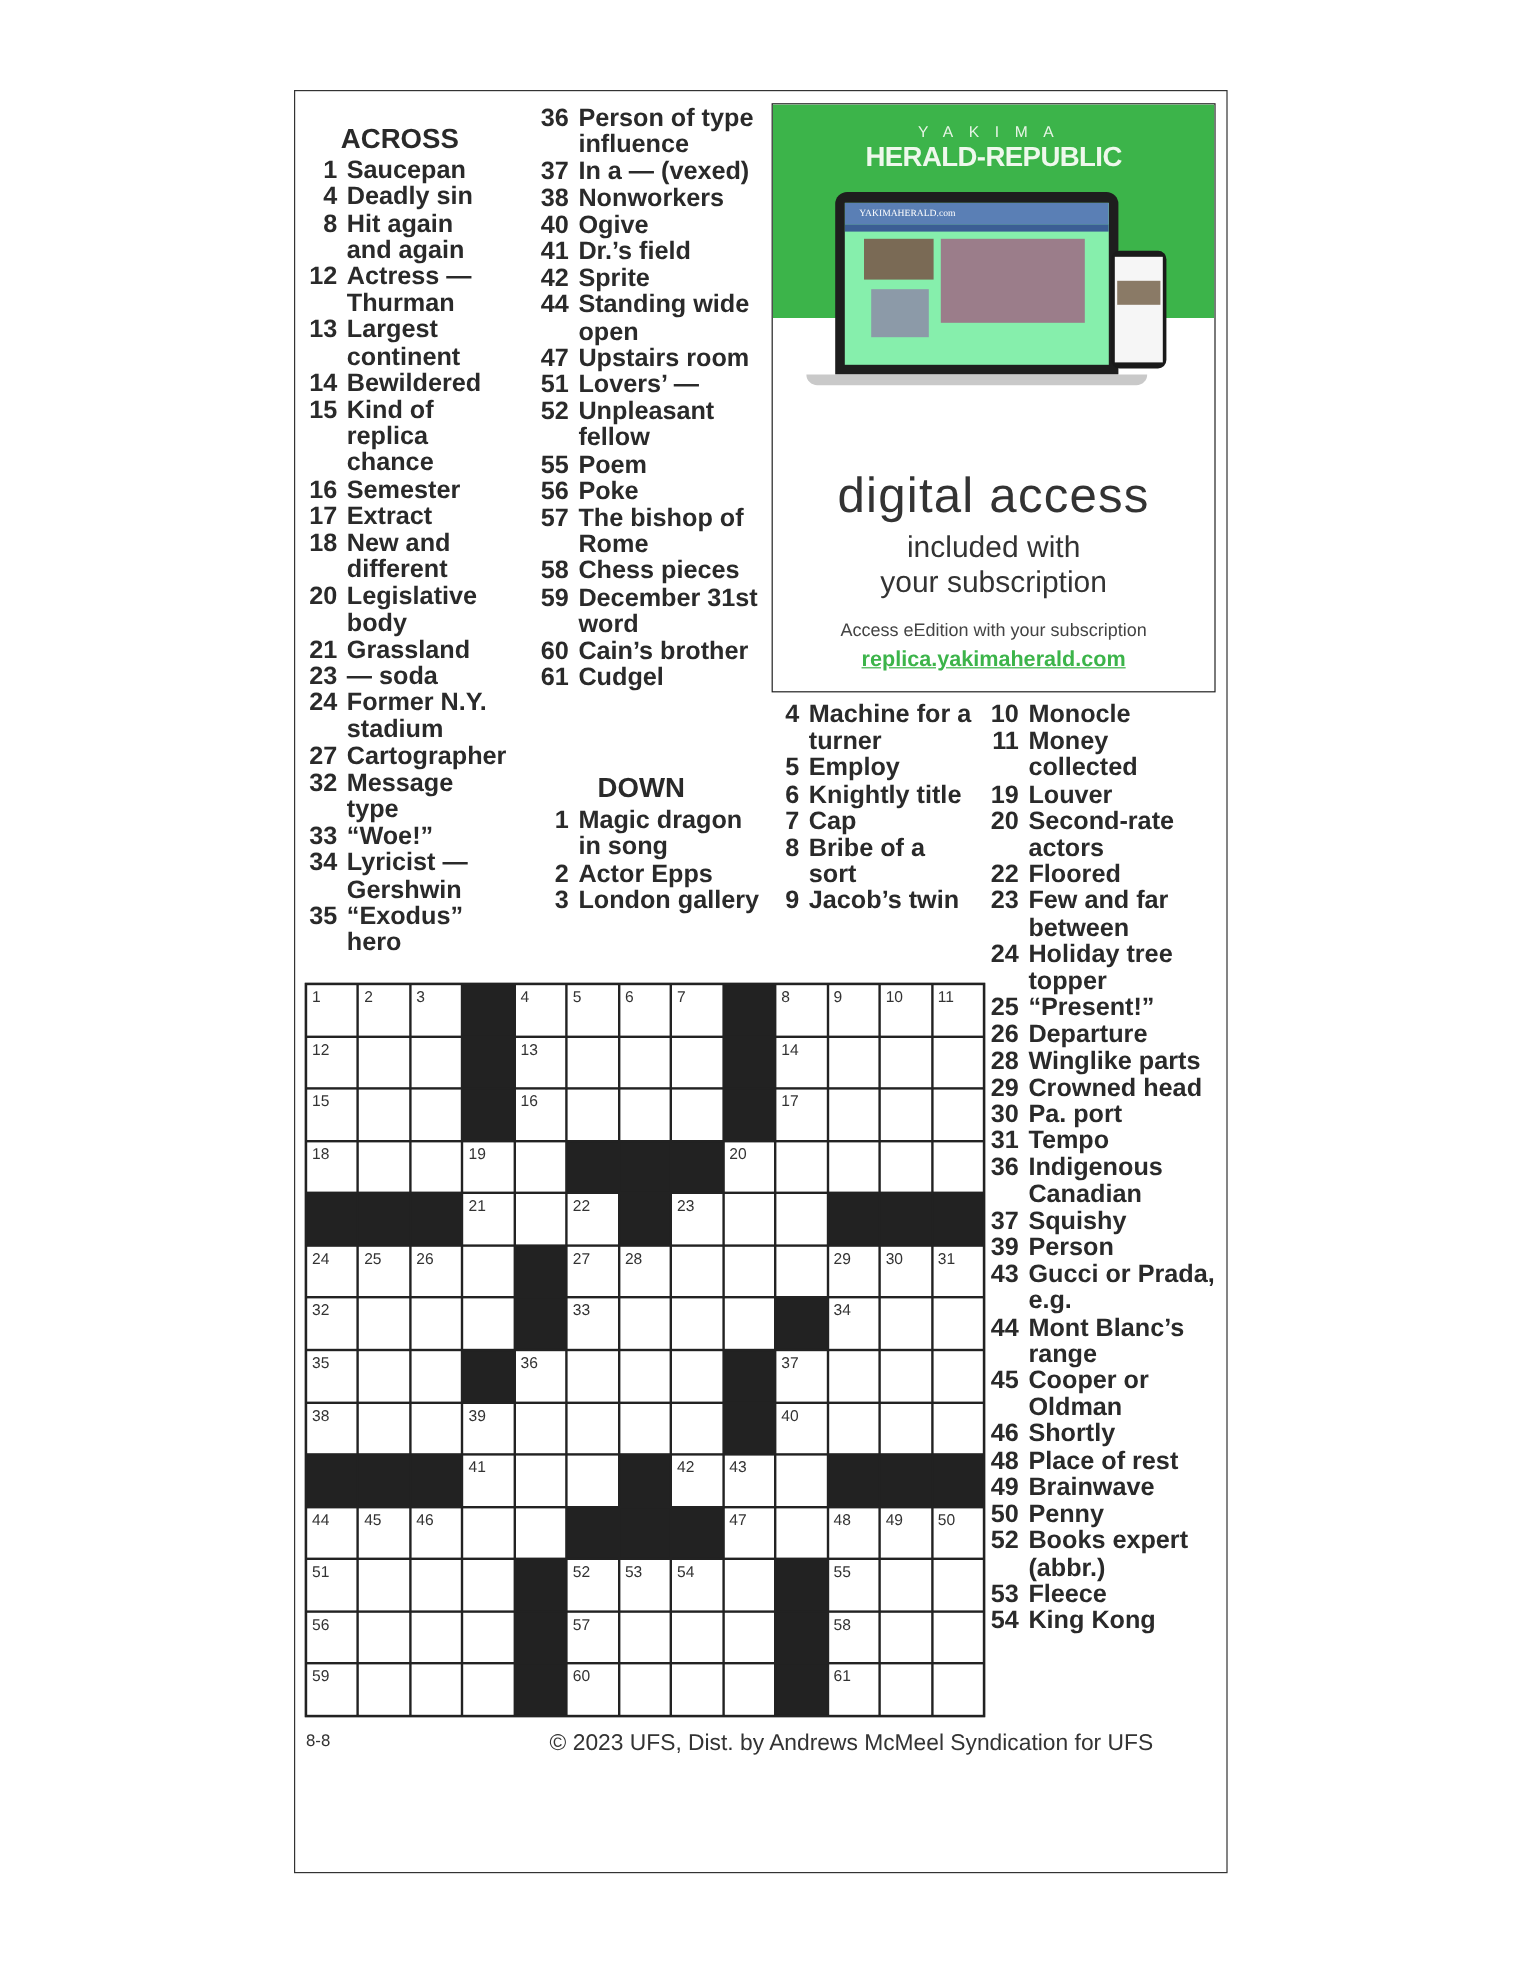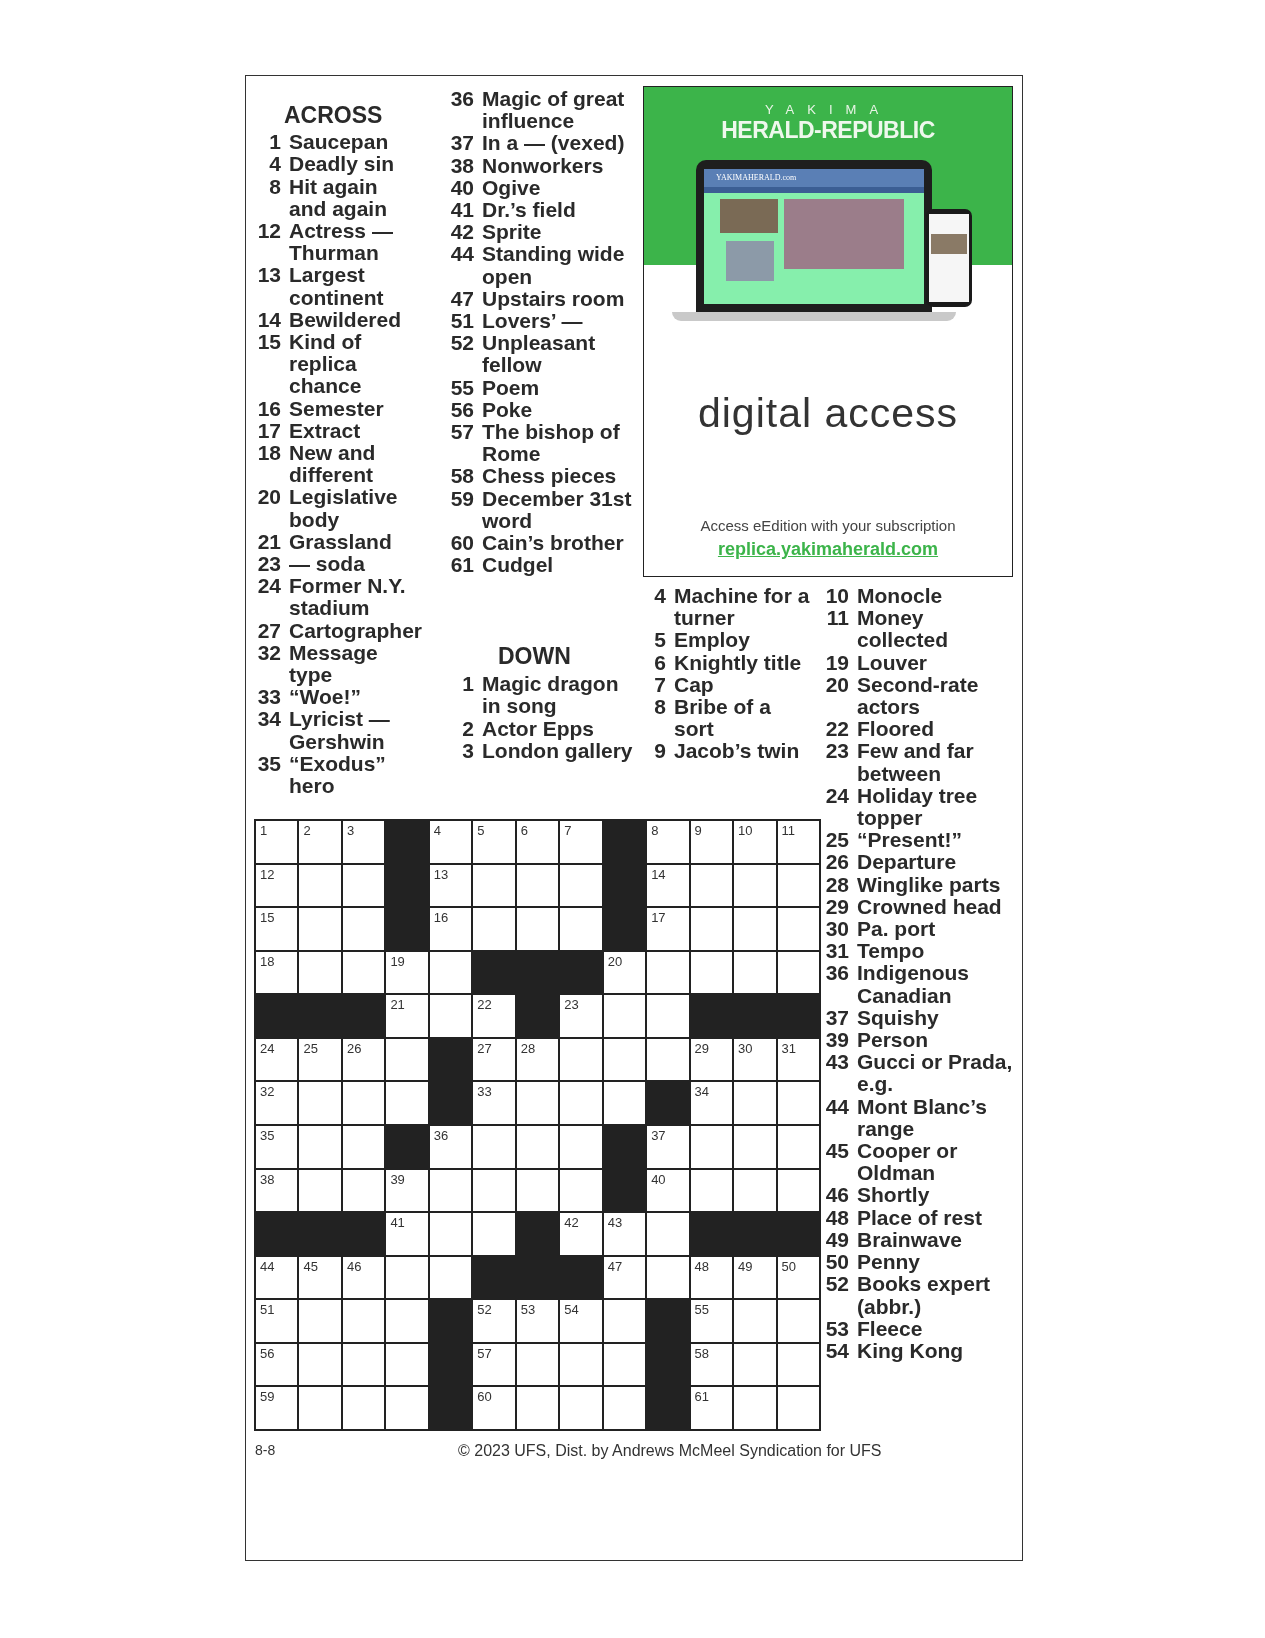--- a/index.html
+++ b/index.html
@@ -39,21 +39,21 @@
   .ad-incl { position:absolute; top:355px; width:100%; text-align:center; color:#333; font-size:25px; line-height:29px; }
   .ad-access { position:absolute; top:430px; width:100%; text-align:center; color:#444; font-size:15px; }
   .ad-url { position:absolute; top:452px; width:100%; text-align:center; color:#3cb44a; font-size:18px; font-weight:bold;text-decoration:underline; }
   .grid { position:absolute; left:254px; top:819px; width:567px; height:612px;
           display:grid; grid-template-columns:repeat(13, 1fr); grid-template-rows:repeat(13, 1fr);
           border:2px solid #222; box-sizing:border-box; background:#222; gap:2px; }
   .cell { background:#fff; position:relative; }
   .cell.black { background:#222; }
   .cell .n { position:absolute; left:4px; top:2px; font-size:13px; font-weight:normal; color:#333; }
   .footer-left { position:absolute; left:255px; top:1442px; font-size:14px; color:#333; }
-  .footer-right { position:absolute; left:458px; top:1442px; font-size:16px; color:#333; }
+  .footer-right { position:absolute; left:458px; top:1442px; font-size:19px; color:#333; }
 </style>
 </head>
 <body>
 
 <div class="frame"></div>
 
 <div class="col" id="across-col1" style="left:250px; top:88px; width:170px;margin-top:16px;">
   <div class="heading" style="padding-left:34px;">ACROSS</div>
 <div class="clue">
       <span class="num">1</span>
@@ -129,21 +129,21 @@
     </div>
     <div class="clue">
       <span class="num">35</span>
       <span class="txt">“Exodus” hero</span>
     </div>
   </div>
 
 <div class="col" id="across-col2" style="left:443px; top:88px; width:190px;">
     <div class="clue">
       <span class="num">36</span>
-      <span class="txt">Magic of great influence</span>
+      <span class="txt">Person of type influence</span>
     </div>
     <div class="clue">
       <span class="num">37</span>
       <span class="txt">In a — (vexed)</span>
     </div>
     <div class="clue">
       <span class="num">38</span>
       <span class="txt">Nonworkers</span>
     </div>
     <div class="clue">
@@ -369,20 +369,24 @@
         <div class="img3"></div>
     </div>
   </div>
   <div class="laptop-base"></div>
   <div class="phone">
       <div class="ps">
         <div class="pimg"></div>
       </div>
     </div>
   <div class="ad-digital">digital access</div>
+  <div class="ad-incl">
+    <div>included with</div>
+    <div>your subscription</div>
+  </div>
   <div class="ad-access">Access eEdition with your subscription</div>
   <div class="ad-url">replica.yakimaherald.com</div>
 </div>
 
 <div class="grid" id="grid" style="grid-template-rows: repeat(14, 1fr);">
     <div class="cell">
       <span class="n">1</span>
     </div>
     <div class="cell">
       <span class="n">2</span>

